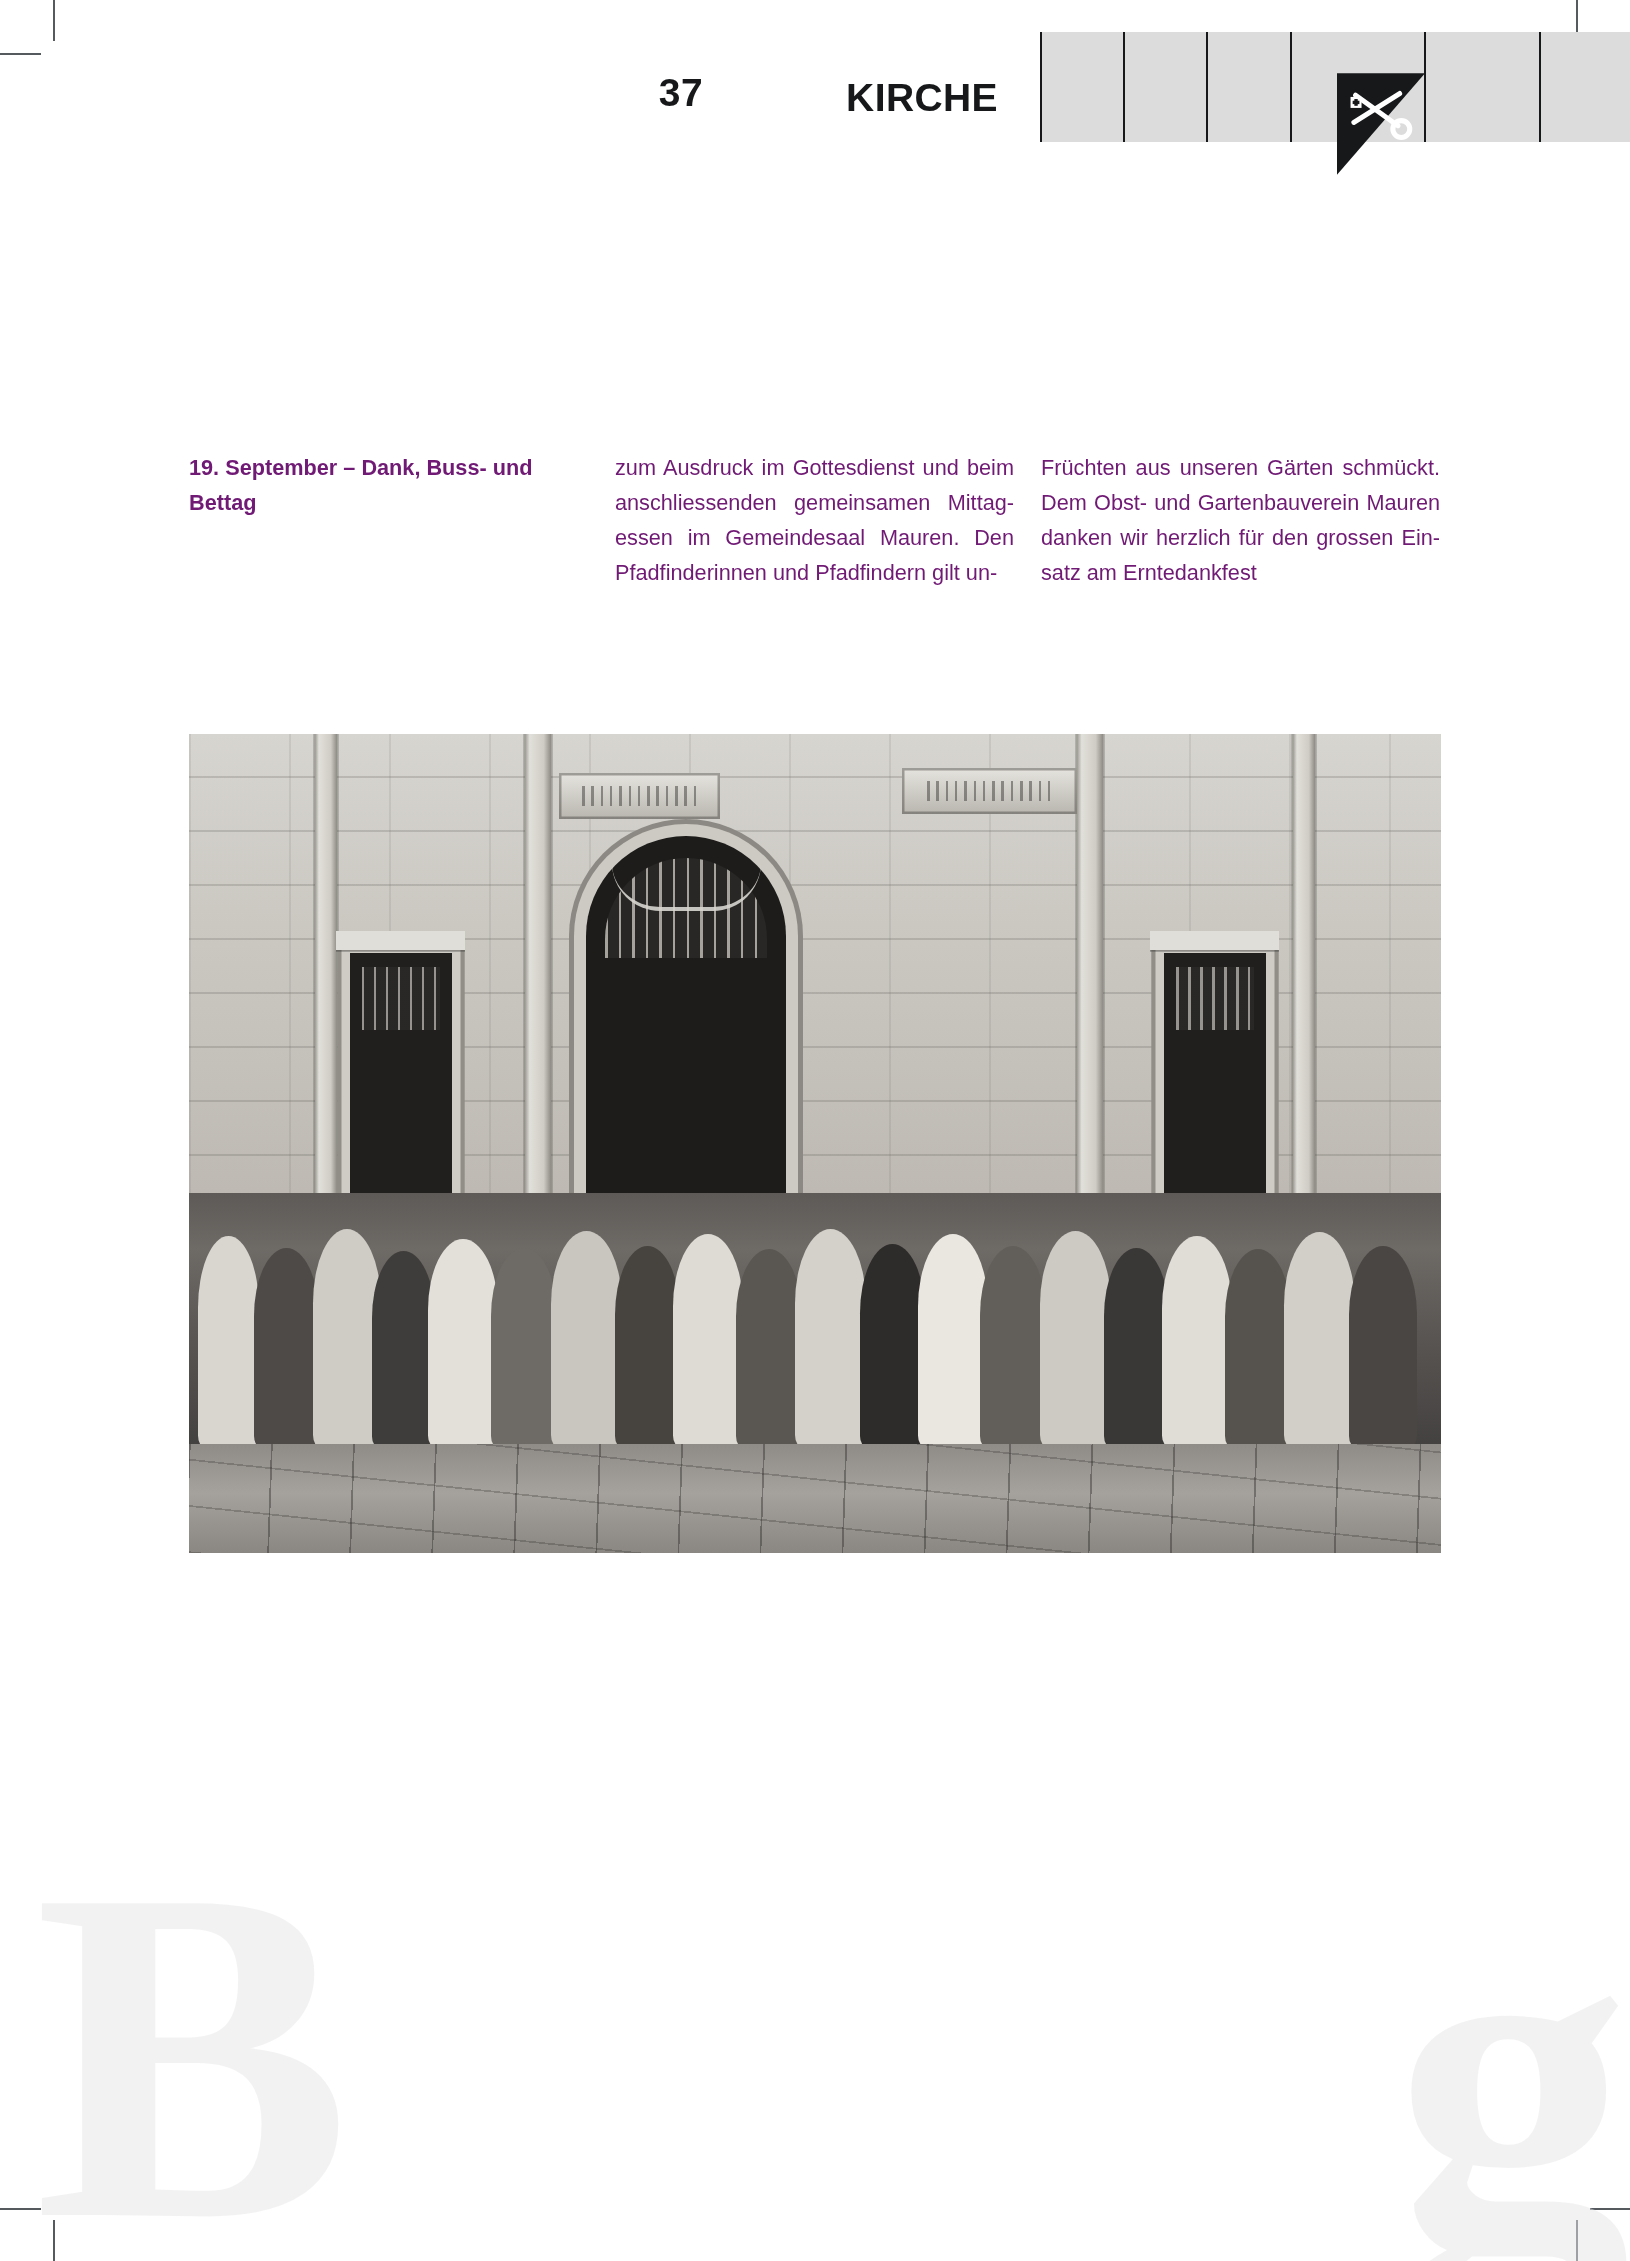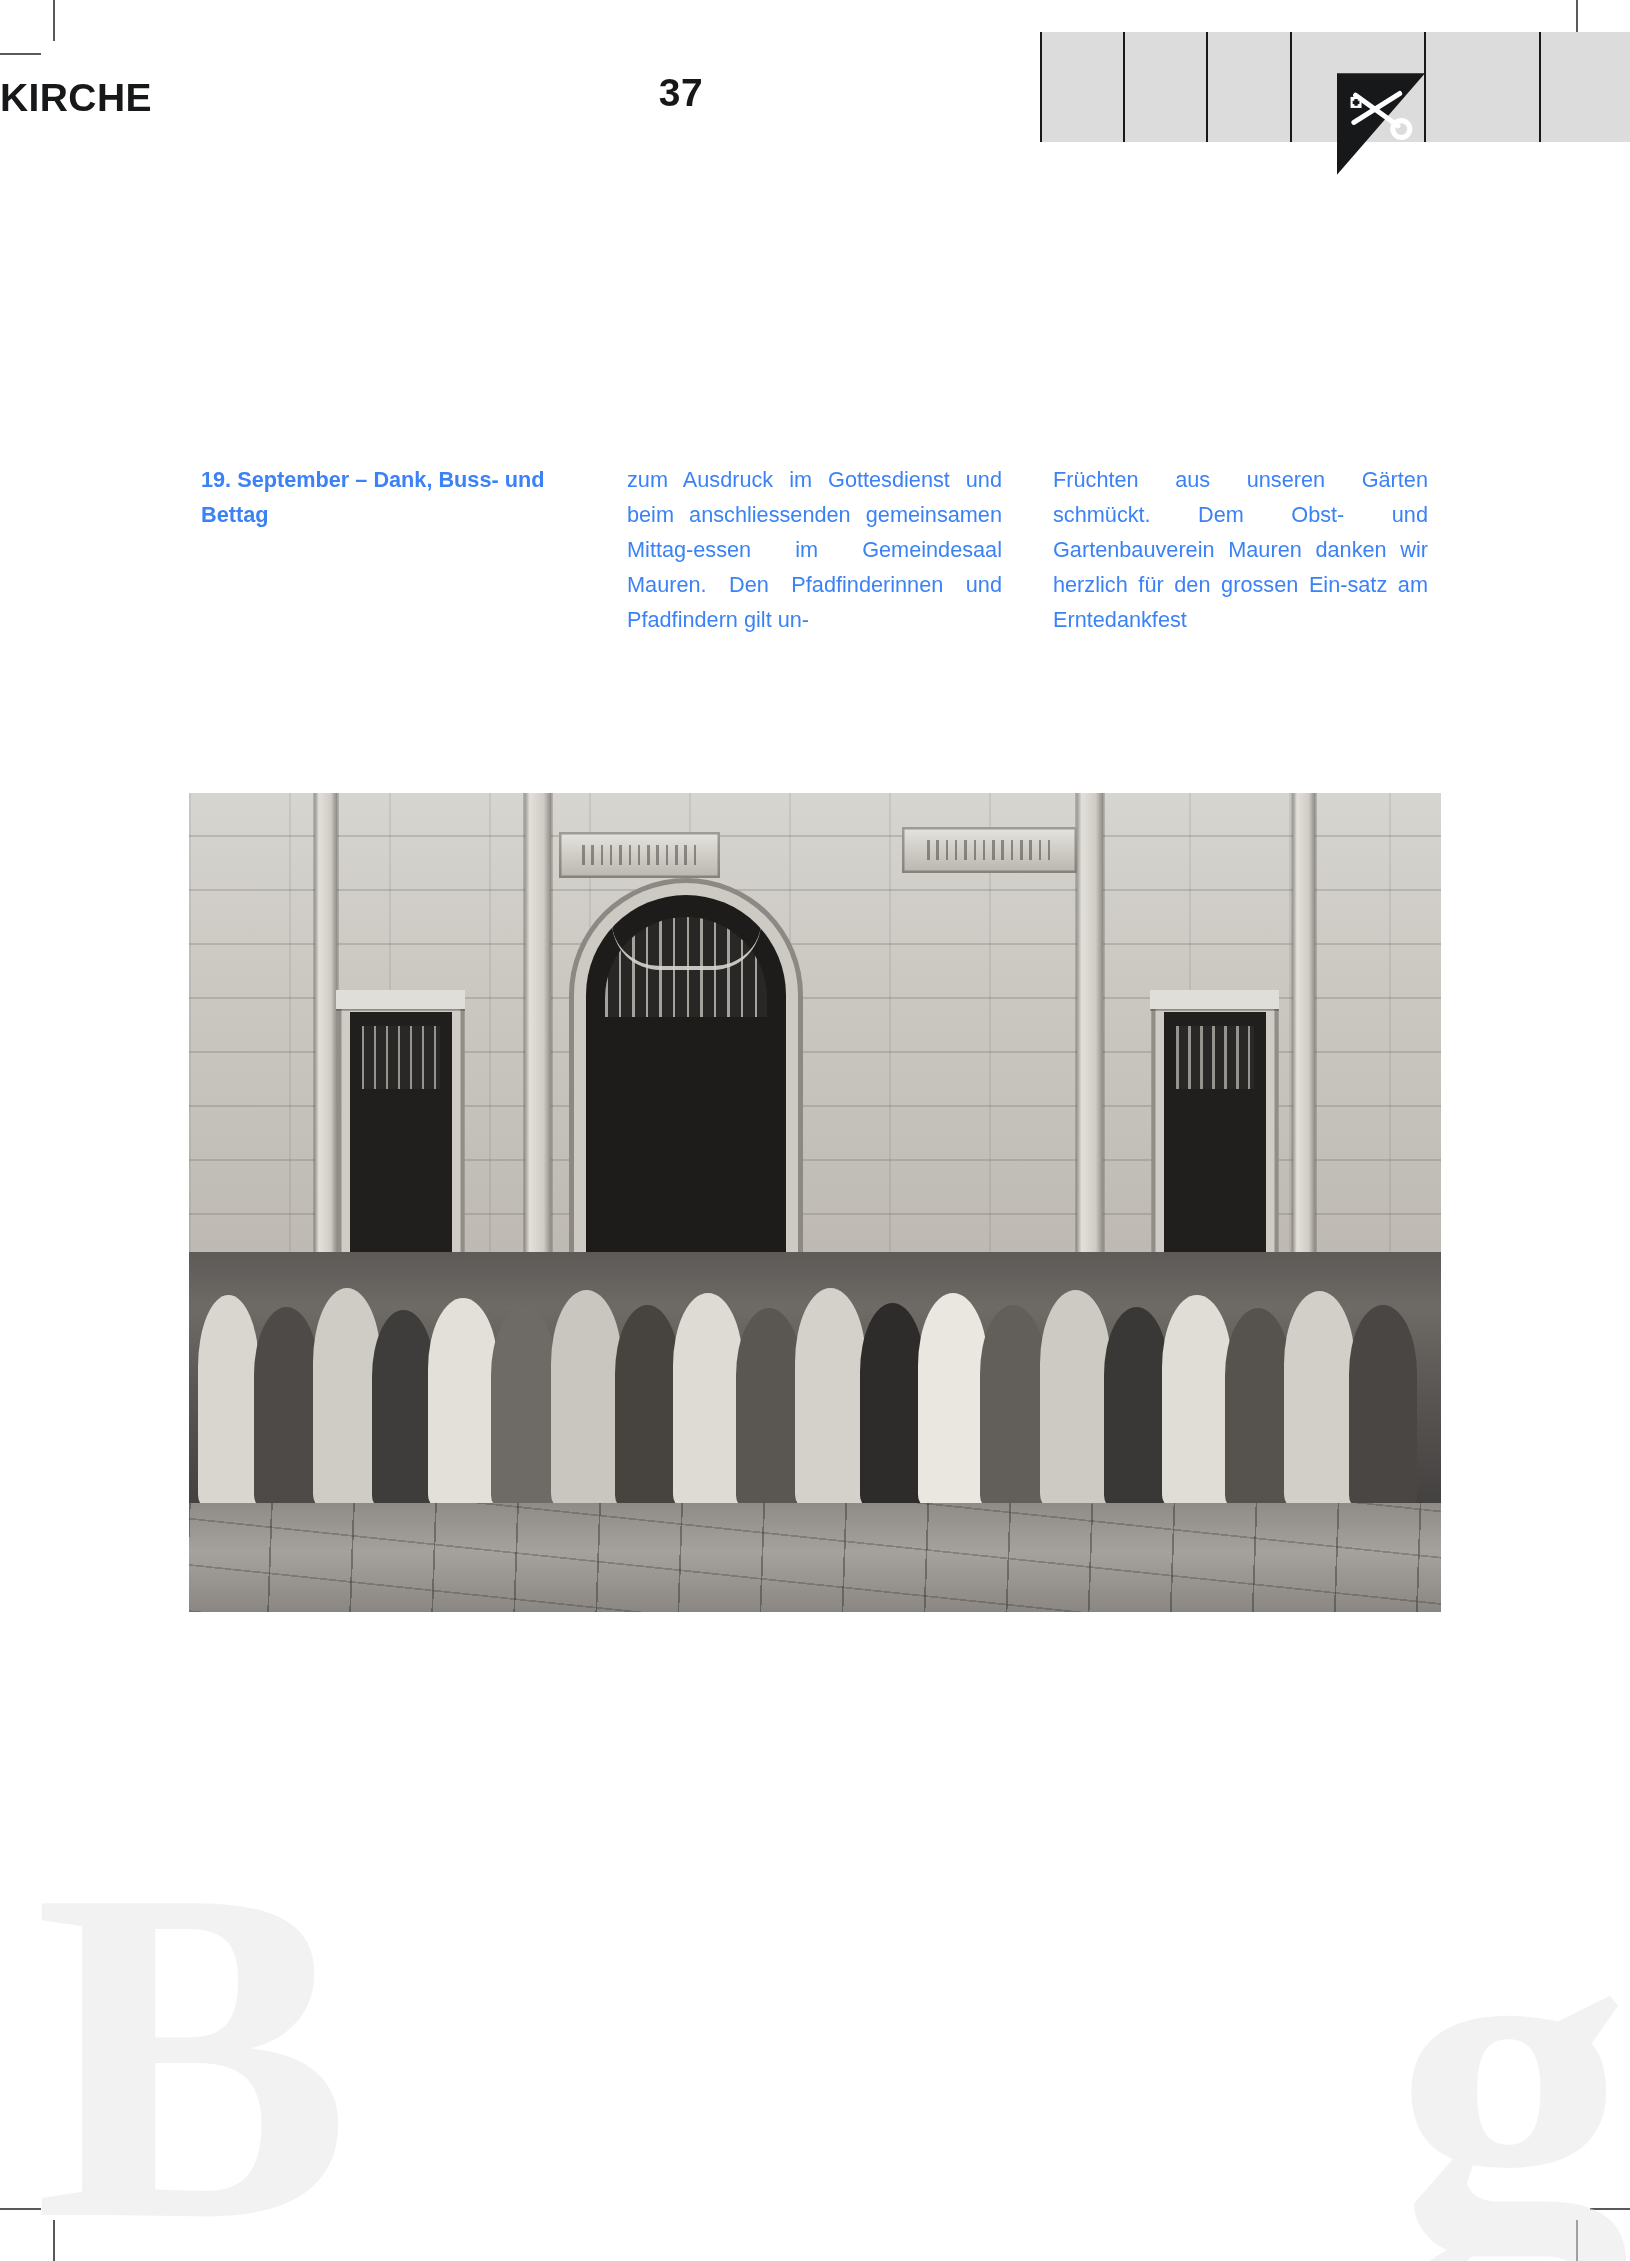--- a/index.html
+++ b/index.html
@@ -43,21 +43,21 @@
     left: 0;
     top: 32px;
     width: 1630px;
     height: 110px;
   }
   .masthead-title {
     position: absolute;
     left: 0;
     top: 44px;
     width: 998px;
-    text-align: left;
+    text-align: right;
     font-size: 39px;
     font-weight: bold;
     letter-spacing: 0.4px;
     color: #16181a;
   }
   .masthead-bar {
     position: absolute;
     left: 1040px;
     top: 0;
     width: 590px;
@@ -101,22 +101,22 @@
     display: flex;
     gap: 0;
   }
   .col {
     width: 399px;
     margin-right: 27px;
   }
   .col:last-child { margin-right: 0; }
 
   p, h3 {
-    margin: 12px;
-    color: #3b82f6;
+    margin: 0;
+    color: #701a75;
   }
   .body-text {
     font-size: 21.7px;
     line-height: 35px;
     text-align: justify;
     text-justify: inter-word;
     hyphens: manual;
   }
   .sub-head {
     font-size: 21.7px;

